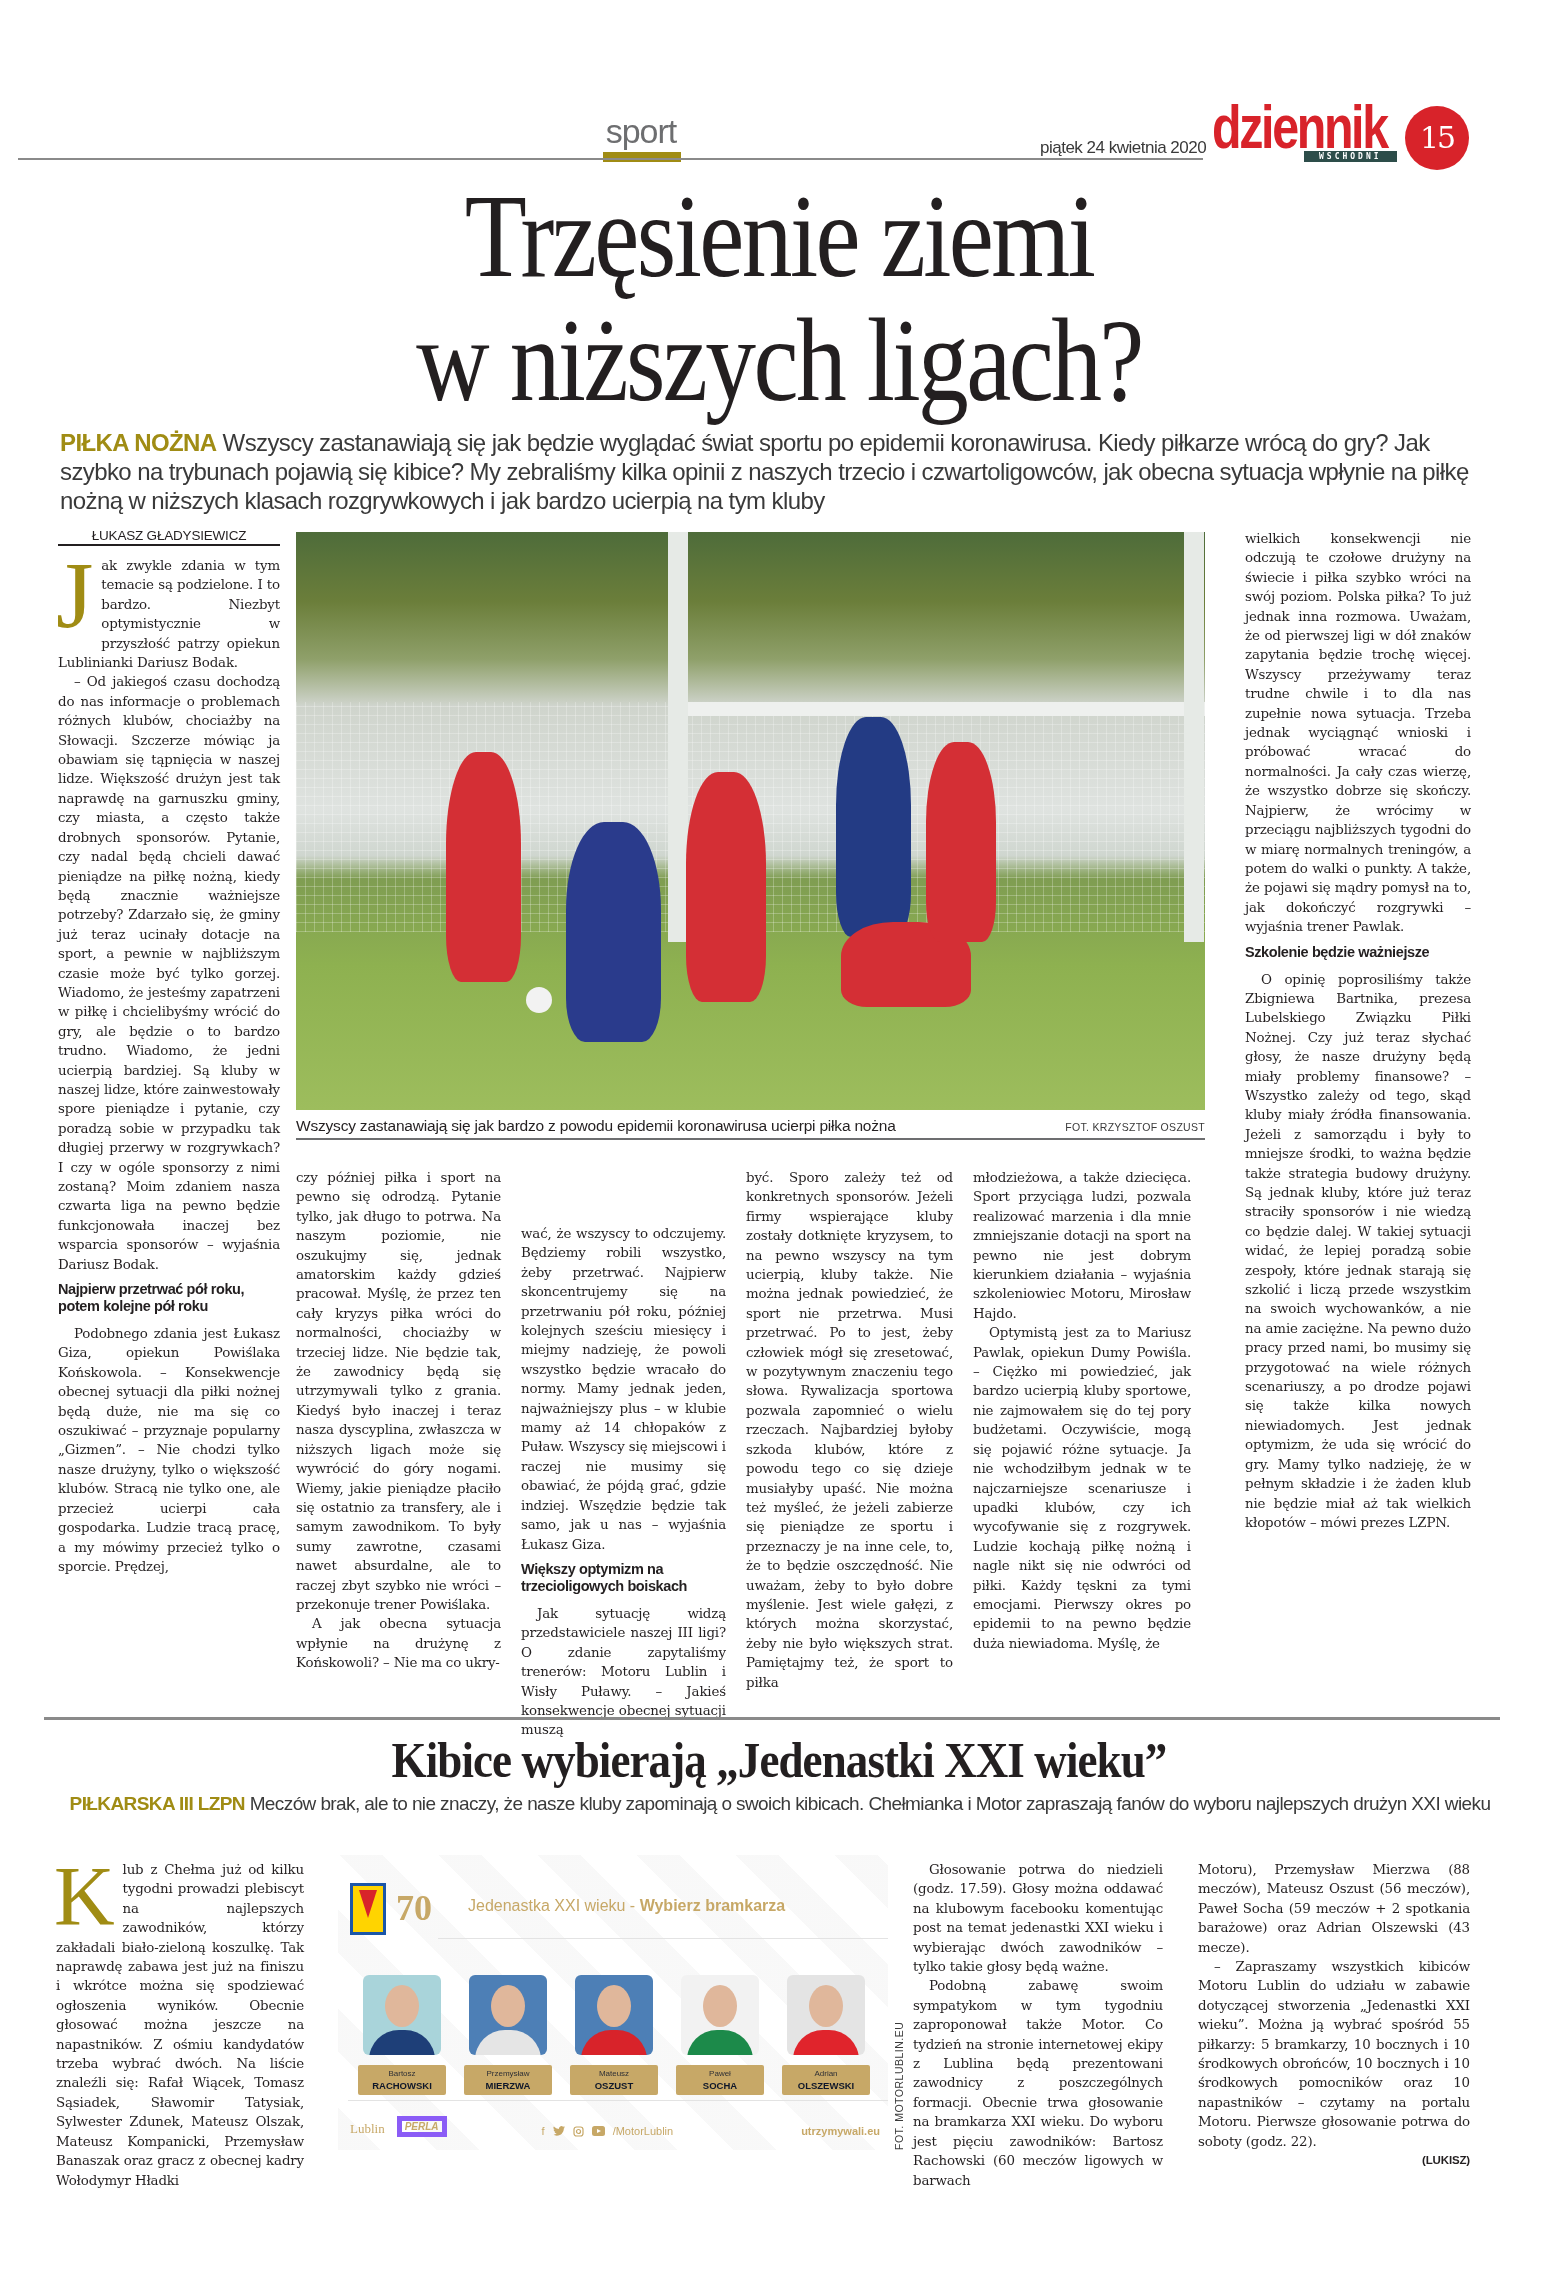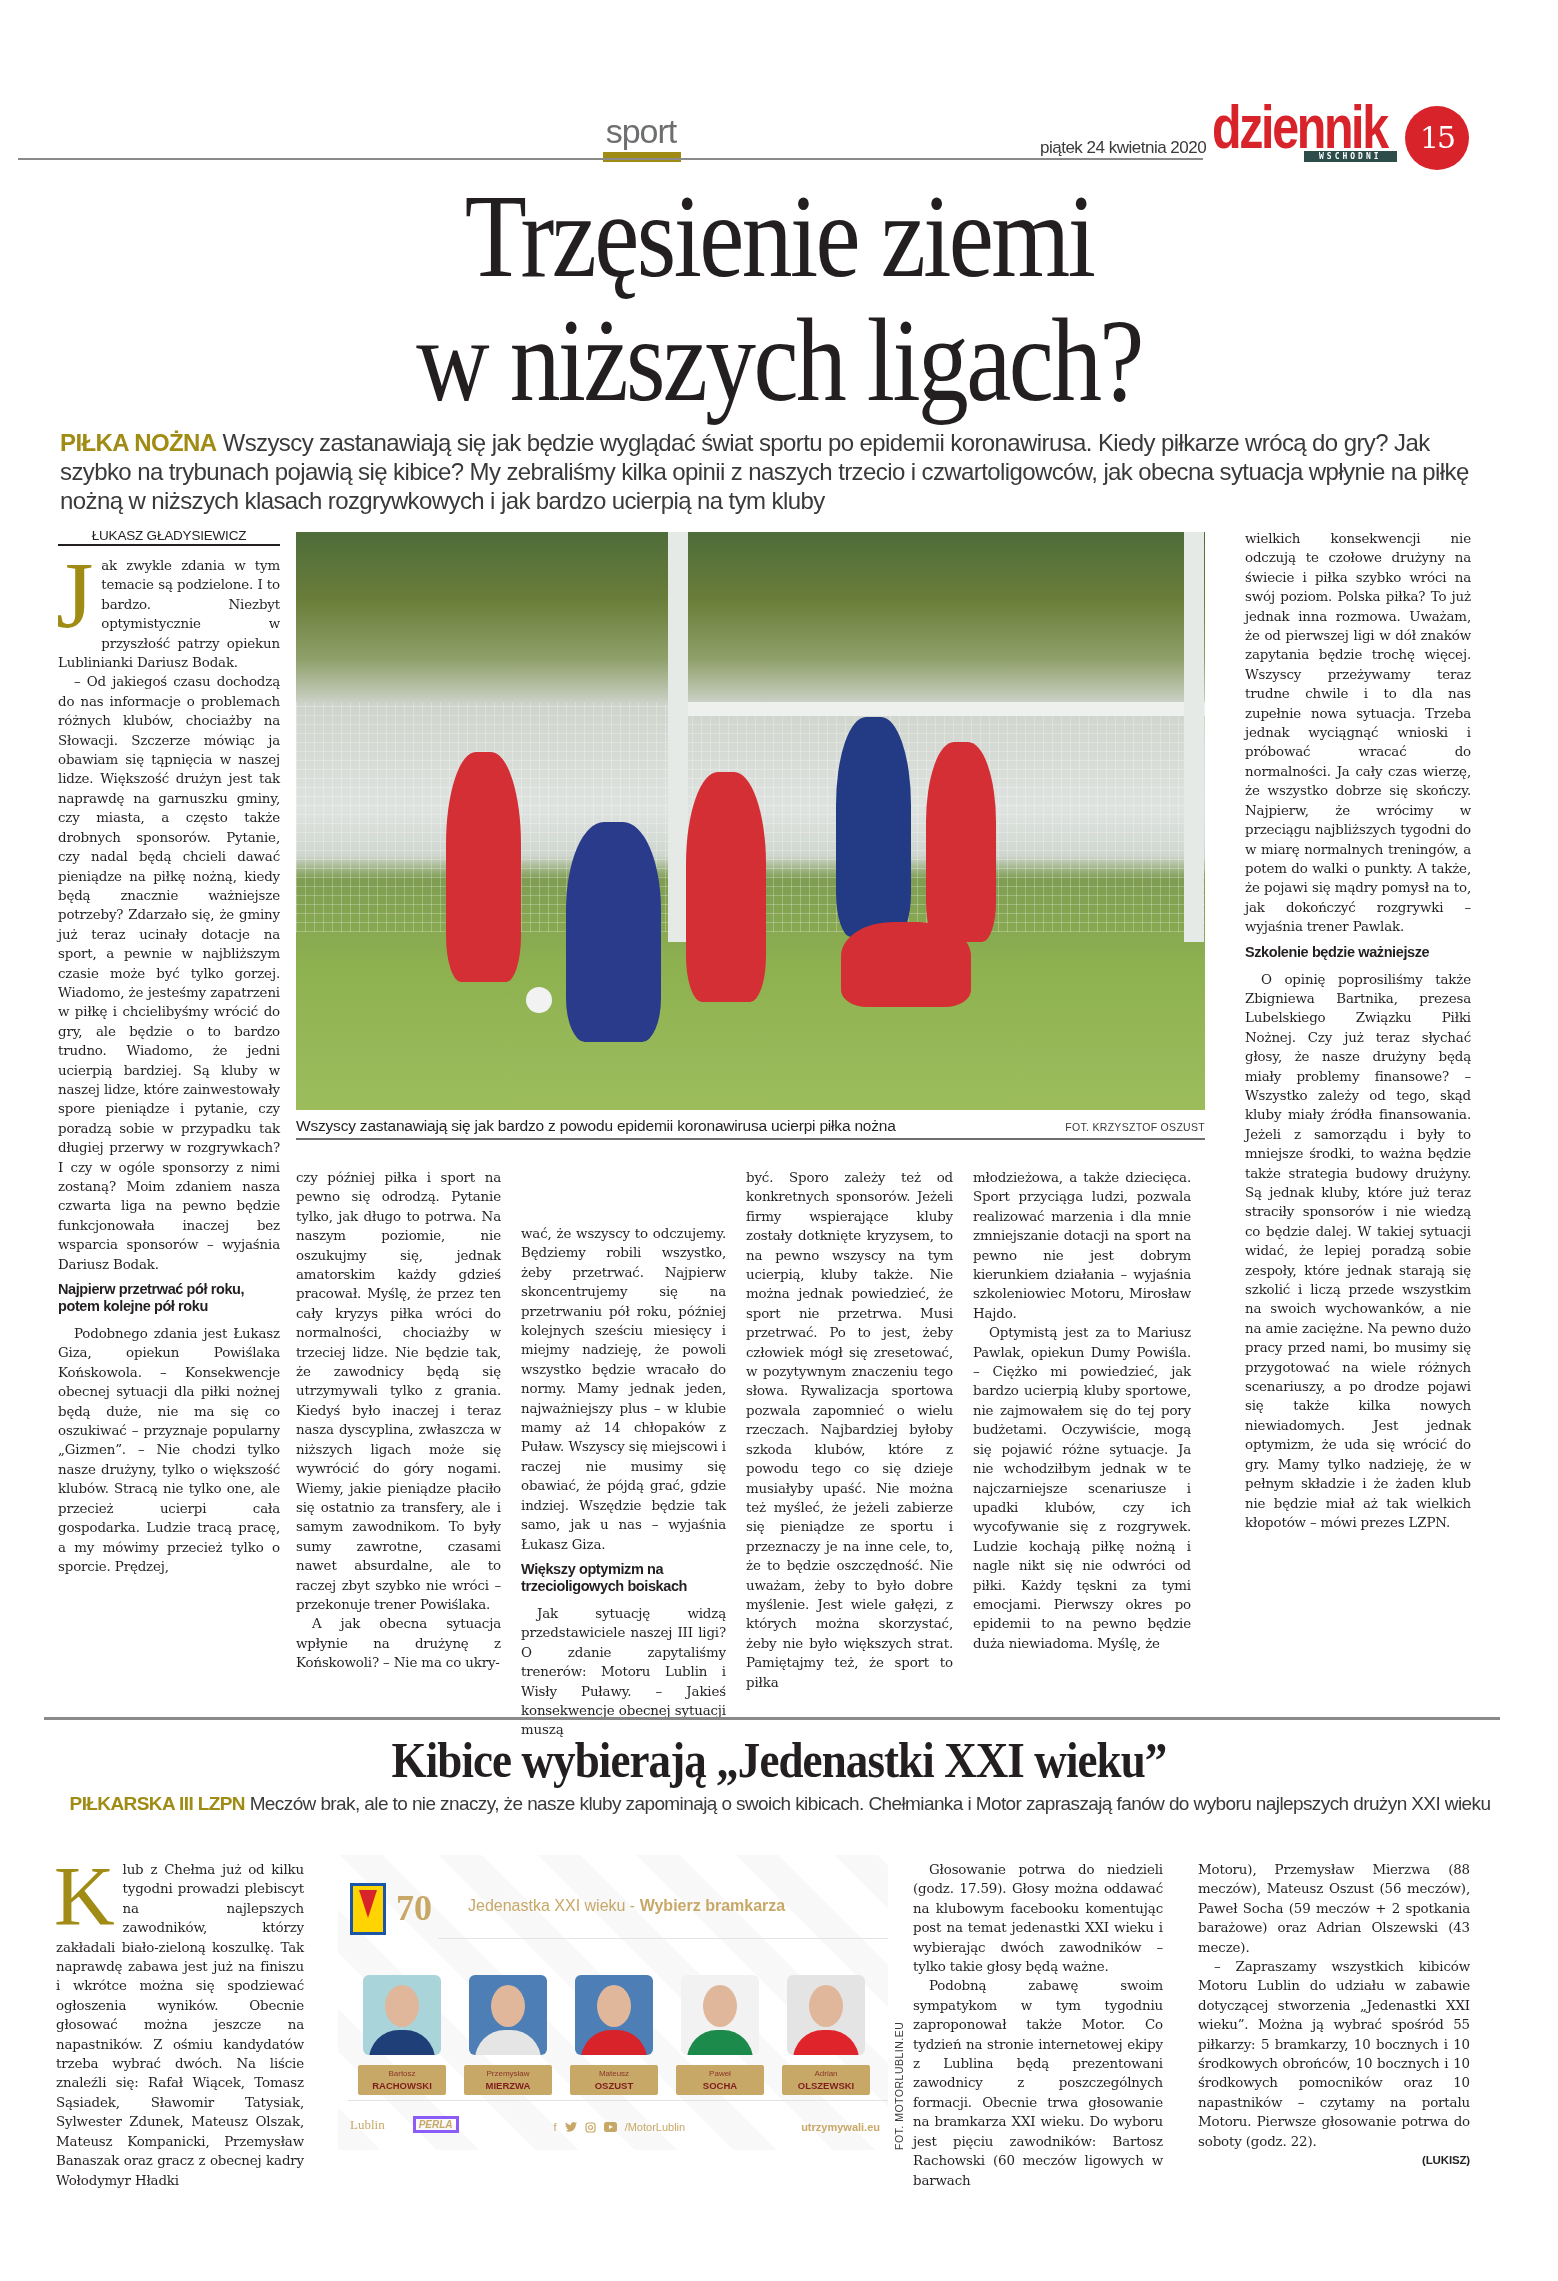--- a/index.html
+++ b/index.html
@@ -53,27 +53,27 @@
   .ad .motor-logo::after { content: ""; position: absolute; left: 6px; top: 4px; width: 18px; height: 28px; background: #d8232a; clip-path: polygon(0 0, 100% 0, 50% 100%); }
   .ad .seventy { position: absolute; left: 58px; top: 32px; font-family: "Liberation Serif", serif; font-weight: 700; font-size: 36px; color: #c7a867; }
   .ad .title { position: absolute; left: 130px; top: 42px; font-family: "Liberation Sans", sans-serif; font-size: 16px; color: #c7a867; white-space: nowrap; }
   .ad .title b { font-weight: 700; }
   .ad .sep { position: absolute; left: 100px; right: 0; top: 83px; height: 1px; background: #e3e3e3; }
   .ad .cards { position: absolute; left: 20px; top: 120px; width: 530px; display: flex; gap: 18px; }
   .ad .card { width: 88px; }
   .ad .face { width: 78px; height: 80px; margin: 0 auto; border-radius: 6px; position: relative; overflow: hidden; }
   .ad .face::before { content: ""; position: absolute; left: 22px; top: 10px; width: 34px; height: 42px; border-radius: 50%; background: #e0b79b; }
   .ad .face::after { content: ""; position: absolute; left: 6px; top: 55px; width: 66px; height: 30px; border-radius: 30px 30px 0 0; background: var(--shirt); }
-  .ad .name { margin-top: 10px; height: 30px; background: #c7a867; color: #7f1d1d; text-align: center; border-radius: 2px; font-family: "Liberation Sans", sans-serif; line-height: 12px; padding-top: 3px; }
+  .ad .name { margin-top: 10px; height: 30px; background: #c7a867; color: #0f172a; text-align: center; border-radius: 2px; font-family: "Liberation Sans", sans-serif; line-height: 12px; padding-top: 3px; }
   .ad .name .fn { display: block; font-size: 8px; opacity: 0.85; }
   .ad .name .ln { display: block; font-size: 9.5px; font-weight: 700; }
   .ad .foot-sep { position: absolute; left: 10px; right: 0; top: 245px; height: 1px; background: #e3e3e3; }
   .ad .foot { position: absolute; left: 12px; right: 8px; top: 261px; display: flex; align-items: flex-end; font-family: "Liberation Sans", sans-serif; font-size: 11px; color: #c7a867; }
   .ad .foot .lublin { font-family: "Liberation Serif", serif; font-size: 13px; }
-  .ad .foot .perla { margin-left: 28px; border: 3px solid #8b5cf6; padding: 0 3px; font-weight: 700; font-size: 10px; font-style: italic; }
+  .ad .foot .perla { margin-left: 12px; border: 5px solid #8b5cf6; padding: 0 3px; font-weight: 700; font-size: 10px; font-style: italic; }
   .ad .foot .social { margin-left: 95px; display: flex; gap: 8px; align-items: center; }
   .ad .foot .site { margin-left: auto; font-weight: 700; }
   .ad-credit { left: 893px; top: 1990px; width: 14px; height: 160px; }
   .ad-credit span { position: absolute; left: 0; bottom: 0; transform: rotate(-90deg); transform-origin: left bottom; white-space: nowrap; font-family: "Liberation Sans", sans-serif; font-size: 10.5px; color: #3a3a3a; letter-spacing: 0.5px; margin-left: 12px; }
 
   .signoff { text-align: right; font-family: "Liberation Sans", sans-serif; font-weight: 700; font-size: 11.5px; text-indent: 0; }
 </style>
 </head>
 <body>
 

